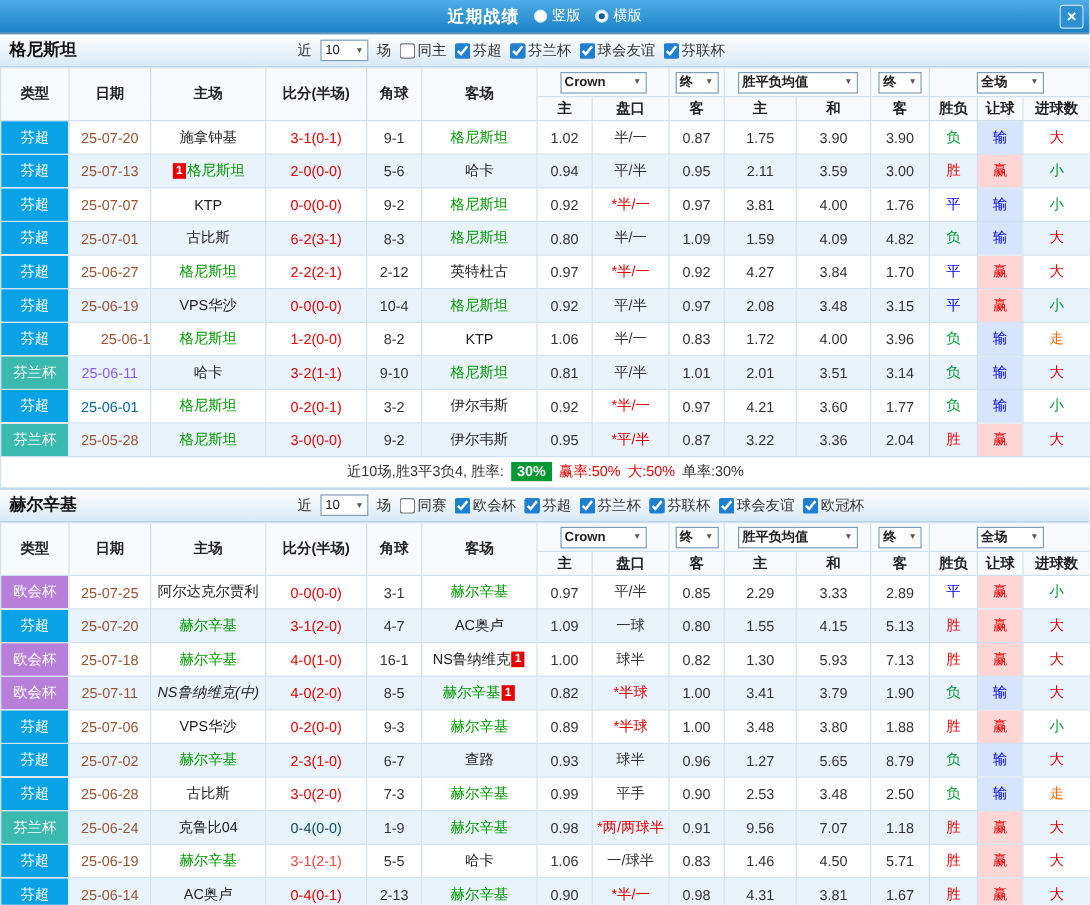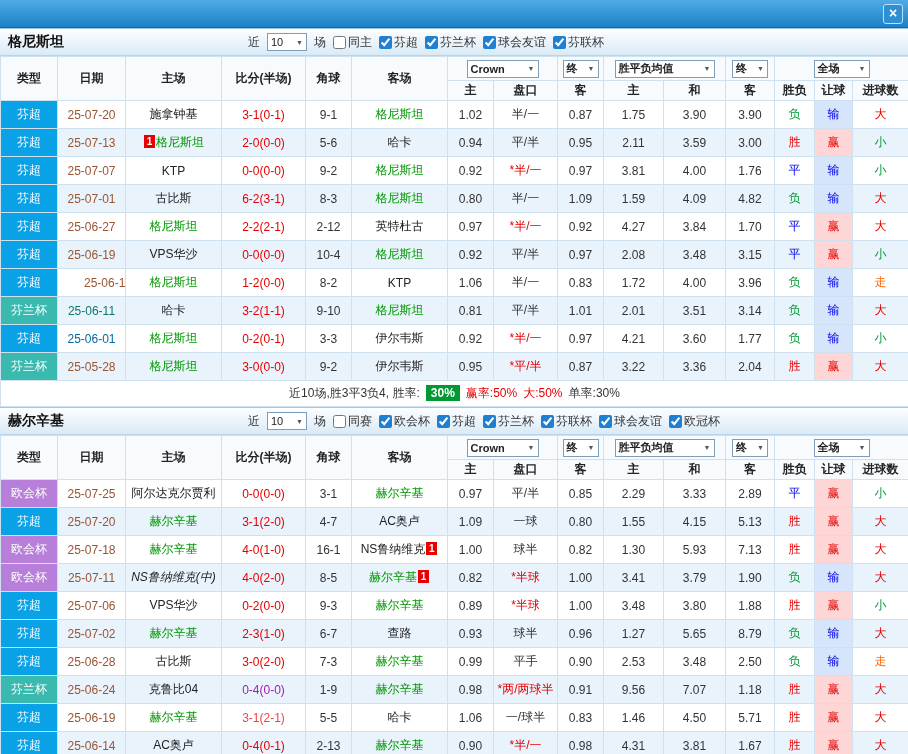--- a/index.html
+++ b/index.html
@@ -51,20 +51,31 @@
   tr.summary td { height:26px; background:#fff; font-size:12px; }
   tr.summary span { margin:0 3px; }
   tr.summary .badge { padding:1px 5px; font-weight:bold; }
 </style>
 </head>
 <body>
 
 <div class="app">
 
   <div class="titlebar">
+    <div class="titlebar-center">
+      <span class="page-title">近期战绩</span>
+      <label class="radio-opt">
+        <span class="radio-dot"></span>
+        <span>竖版</span>
+      </label>
+      <label class="radio-opt">
+        <span class="radio-dot sel"></span>
+        <span>横版</span>
+      </label>
+    </div>
     <div class="close-btn">×</div>
   </div>
 
   <div class="section-bar">
     <div class="team-name">格尼斯坦</div>
     <div class="filters">
       <span>近</span>
       <span class="mini-select w-count">
         <span>10</span>
         <span class="arrow">▼</span>
@@ -279,41 +290,41 @@
           <td class="odds">0.83</td>
           <td class="avg">1.72</td>
           <td class="avg">4.00</td>
           <td class="avg">3.96</td>
           <td class="res" style="color: rgb(0, 153, 51);">负</td>
           <td class="hres" style="color: rgb(0, 0, 238); background: rgb(214, 229, 251);">输</td>
           <td class="goals" style="color: rgb(255, 102, 0);">走</td>
         </tr>
         <tr class="alt">
           <td class="league" style="background: rgb(58, 185, 174); color: rgb(255, 255, 255);">芬兰杯</td>
-          <td class="date" style="color: #0f766e; margin-top: 33px;">25-06-11</td>
+          <td class="date" style="color: #8b5cf6; margin-top: 33px;">25-06-11</td>
           <td class="teamcell"><span class="team" style="color: rgb(34, 34, 34);">哈卡</span></td>
           <td class="score" style="color: rgb(230, 0, 0);">3-2(1-1)</td>
           <td class="corner">9-10</td>
           <td class="teamcell"><span class="team" style="color: rgb(0, 153, 0);">格尼斯坦</span></td>
           <td class="odds">0.81</td>
           <td class="hcap">平/半</td>
           <td class="odds">1.01</td>
           <td class="avg">2.01</td>
           <td class="avg">3.51</td>
           <td class="avg">3.14</td>
           <td class="res" style="color: rgb(0, 153, 51);">负</td>
           <td class="hres" style="color: rgb(0, 0, 238); background: rgb(214, 229, 251);">输</td>
           <td class="goals" style="color: rgb(230, 0, 0);">大</td>
         </tr>
         <tr>
           <td class="league" style="background: rgb(10, 162, 230); color: rgb(255, 255, 255);">芬超</td>
           <td class="date" style="color: #0369a1; text-align: center;">25-06-01</td>
           <td class="teamcell"><span class="team" style="color: rgb(0, 153, 0);">格尼斯坦</span></td>
           <td class="score" style="color: rgb(230, 0, 0);">0-2(0-1)</td>
-          <td class="corner">3-3</td>
+          <td class="corner">3-2</td>
           <td class="teamcell"><span class="team" style="color: rgb(34, 34, 34);">伊尔韦斯</span></td>
           <td class="odds">0.92</td>
           <td class="hcap" style="color: rgb(230, 0, 0);">*半/一</td>
           <td class="odds">0.97</td>
           <td class="avg">4.21</td>
           <td class="avg">3.60</td>
           <td class="avg">1.77</td>
           <td class="res" style="color: rgb(0, 153, 51);">负</td>
           <td class="hres" style="color: rgb(0, 0, 238); background: rgb(214, 229, 251);">输</td>
           <td class="goals" style="color: rgb(0, 153, 51);">小</td>
@@ -571,21 +582,21 @@
           <td class="avg">3.48</td>
           <td class="avg">2.50</td>
           <td class="res" style="color: rgb(0, 153, 51);">负</td>
           <td class="hres" style="color: rgb(0, 0, 238); background: rgb(214, 229, 251);">输</td>
           <td class="goals" style="color: rgb(255, 102, 0);">走</td>
         </tr>
         <tr class="alt">
           <td class="league" style="background: rgb(58, 185, 174); color: rgb(255, 255, 255);">芬兰杯</td>
           <td class="date" style="color: rgb(153, 85, 51);">25-06-24</td>
           <td class="teamcell"><span class="team" style="color: rgb(34, 34, 34);">克鲁比04</span></td>
-          <td class="score" style="color: #a21caf; margin-top: 45px;">0-4(0-0)</td>
+          <td class="score" style="color: #0c4a6e; margin-top: 45px;">0-4(0-0)</td>
           <td class="corner">1-9</td>
           <td class="teamcell"><span class="team" style="color: rgb(0, 153, 0);">赫尔辛基</span></td>
           <td class="odds">0.98</td>
           <td class="hcap" style="color: rgb(230, 0, 0);">*两/两球半</td>
           <td class="odds">0.91</td>
           <td class="avg">9.56</td>
           <td class="avg">7.07</td>
           <td class="avg">1.18</td>
           <td class="res" style="color: rgb(230, 0, 0);">胜</td>
           <td class="hres" style="color: rgb(230, 0, 0); background: rgb(255, 214, 214);">赢</td>

